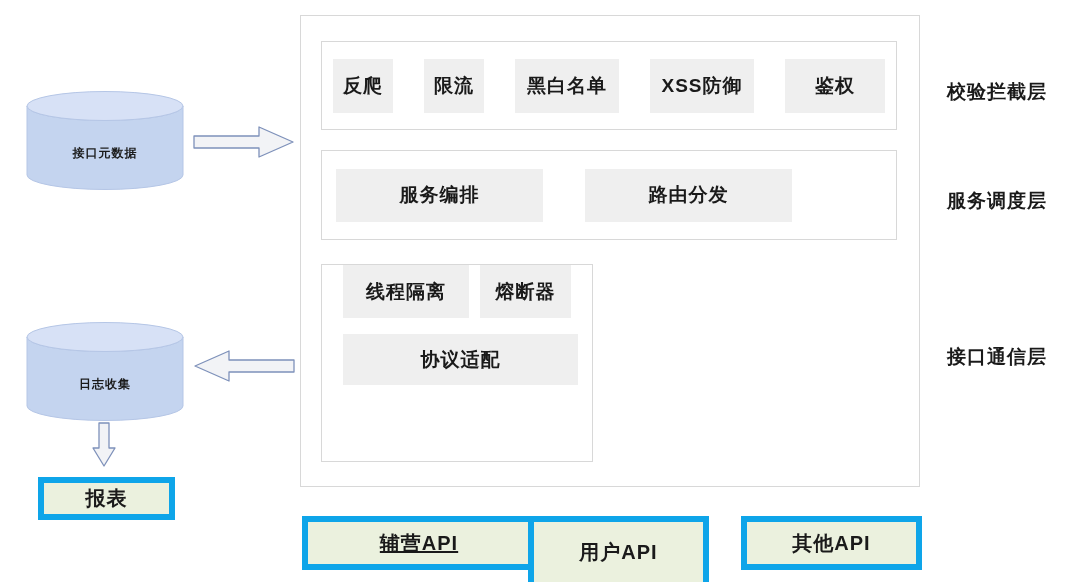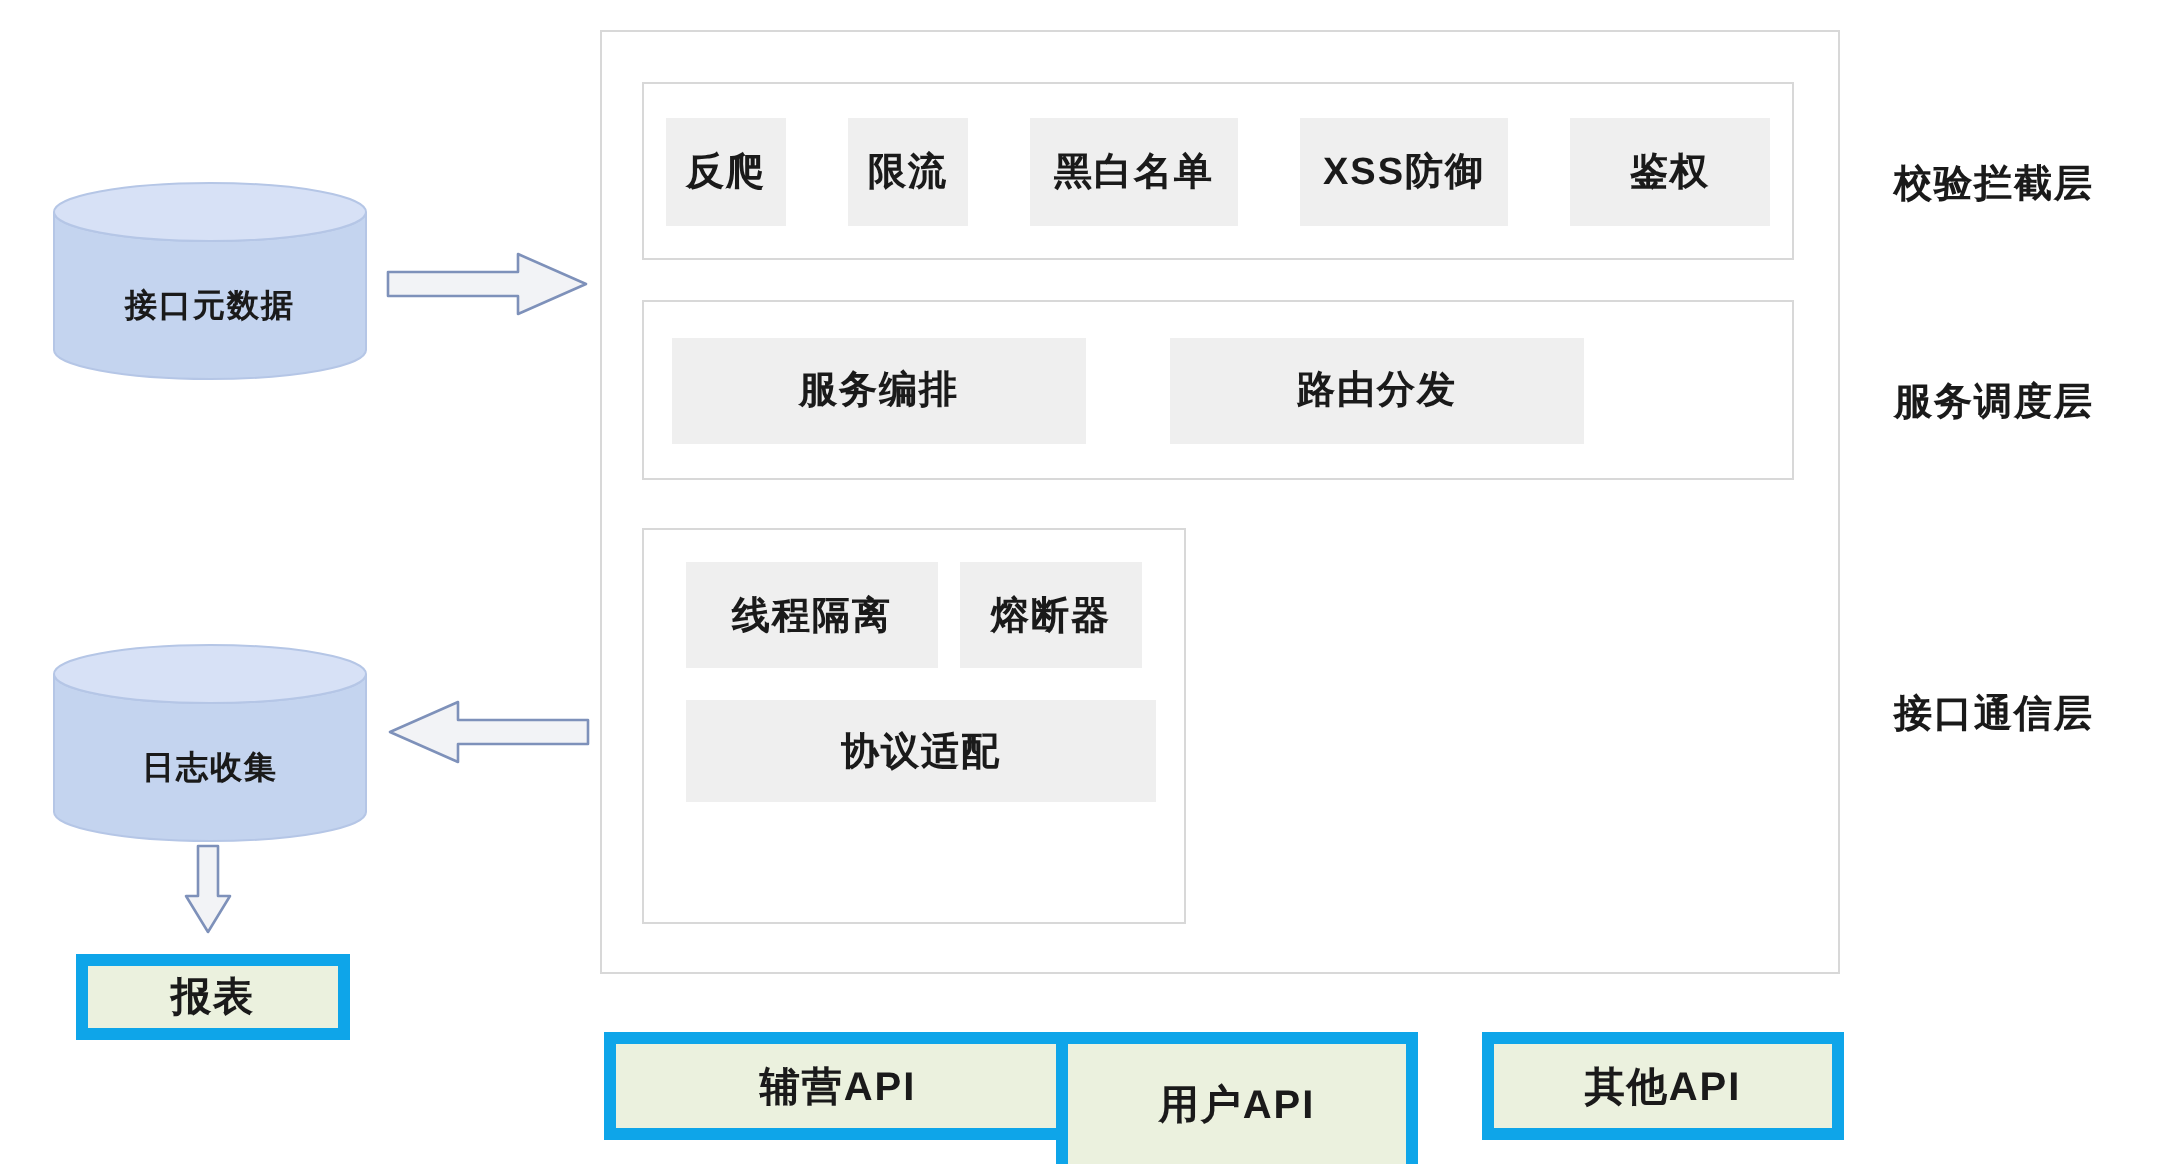--- a/index.html
+++ b/index.html
@@ -6,21 +6,21 @@
   .canvas{
     position:relative;width:1080px;height:582px;background:#ffffff;overflow:hidden;
     font-family:"Liberation Sans","DejaVu Sans",sans-serif;color:#1a1a1a;
   }
   
   .cylinder{position:absolute;width:158px;height:100px;}
   .cylinder svg{position:absolute;left:0;top:0;}
   .cyl-label{
     position:absolute;left:0;top:12px;width:100%;height:100%;
     display:flex;align-items:center;justify-content:center;
-    font-size:16px;font-weight:600;letter-spacing:1px;
+    font-size:12px;font-weight:600;letter-spacing:1px;
   }
   
   .frame{position:absolute;background:#ffffff;border:1px solid #d8d8d8;box-sizing:border-box;}
   
   .btn{
     background:#efefef;display:flex;align-items:center;justify-content:center;
     font-size:19px;font-weight:600;letter-spacing:1px;box-sizing:border-box;
   }
   
   .row-flex{display:flex;align-items:center;height:100%;}
@@ -32,21 +32,21 @@
   
   .green-box{
     position:absolute;background:#ebf1de;border:6px solid #0ea5e9;box-sizing:border-box;
     display:flex;align-items:center;justify-content:center;
     font-size:20px;font-weight:600;letter-spacing:1px;
   }
   .arrow{position:absolute;}
   .gc-title{
     text-align:center;margin-top:22px;font-size:19px;font-weight:600;letter-spacing:1px;
   }
-  .gc-row{display:flex;gap:11px;padding:0 21px;margin-top:16px;}
+  .gc-row{display:flex;gap:11px;padding:0 21px;margin-top:0;}
   .comm-grid{
     position:absolute;left:613px;top:264px;
     display:grid;grid-template-columns:131px 132px;column-gap:22px;row-gap:19px;
   }
 </style>
 </head>
 <body>
 
 <div class="canvas">
 
@@ -113,21 +113,21 @@
       <div class="btn" style="width:94px;height:53px;">熔断器</div>
     </div>
     <div class="btn" style="width:235px;height:51px;margin:16px 0 0 21px;">协议适配</div>
   </div>
 
 
   <div class="layer-label" style="top:79px;">校验拦截层</div>
   <div class="layer-label" style="top:188px;">服务调度层</div>
   <div class="layer-label" style="top:344px;">接口通信层</div>
 
-  <div class="green-box" style="left:302px;top:516px;width:234px;height:54px;">
+  <div class="green-box" style="left:302px;top:516px;width:234px;height:54px;text-decoration:underline;">
     <span>辅营API</span>
   </div>
   <div class="green-box" style="left:528px;top:516px;width:181px;height:72px;">
     <span>用户API</span>
   </div>
   <div class="green-box" style="left:741px;top:516px;width:181px;height:54px;">
     <span>其他API</span>
   </div>
 
 </div>

